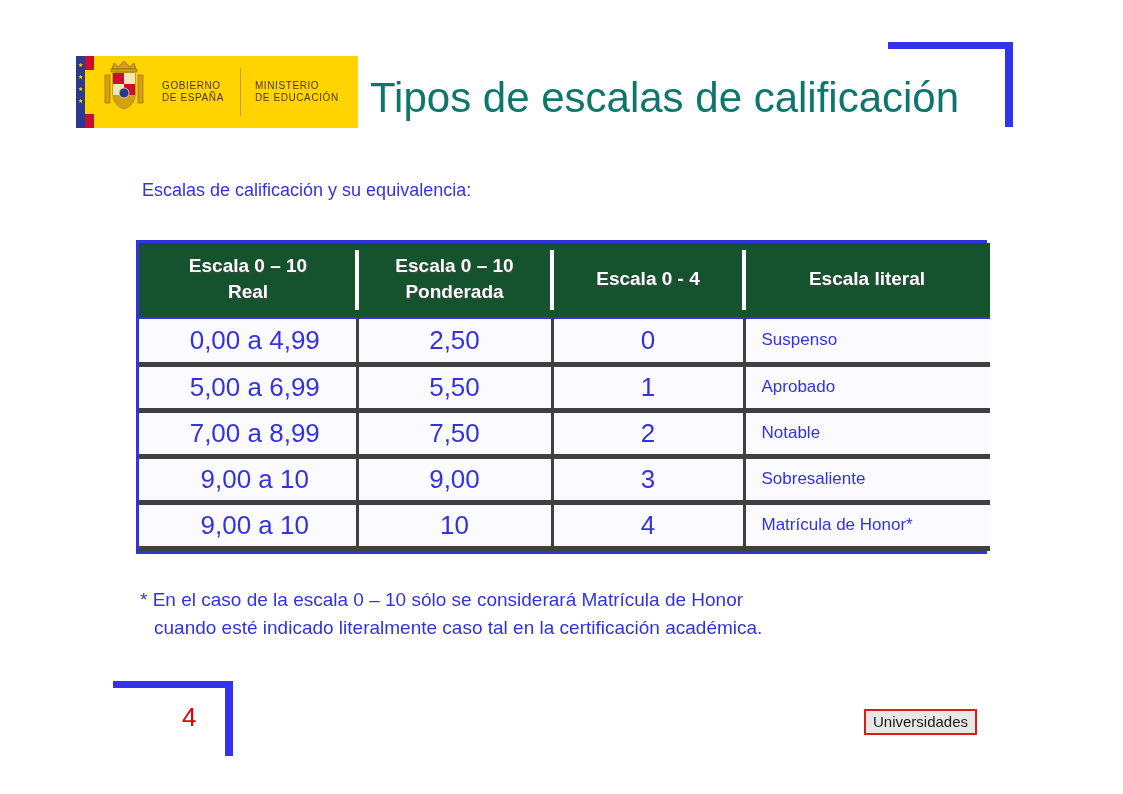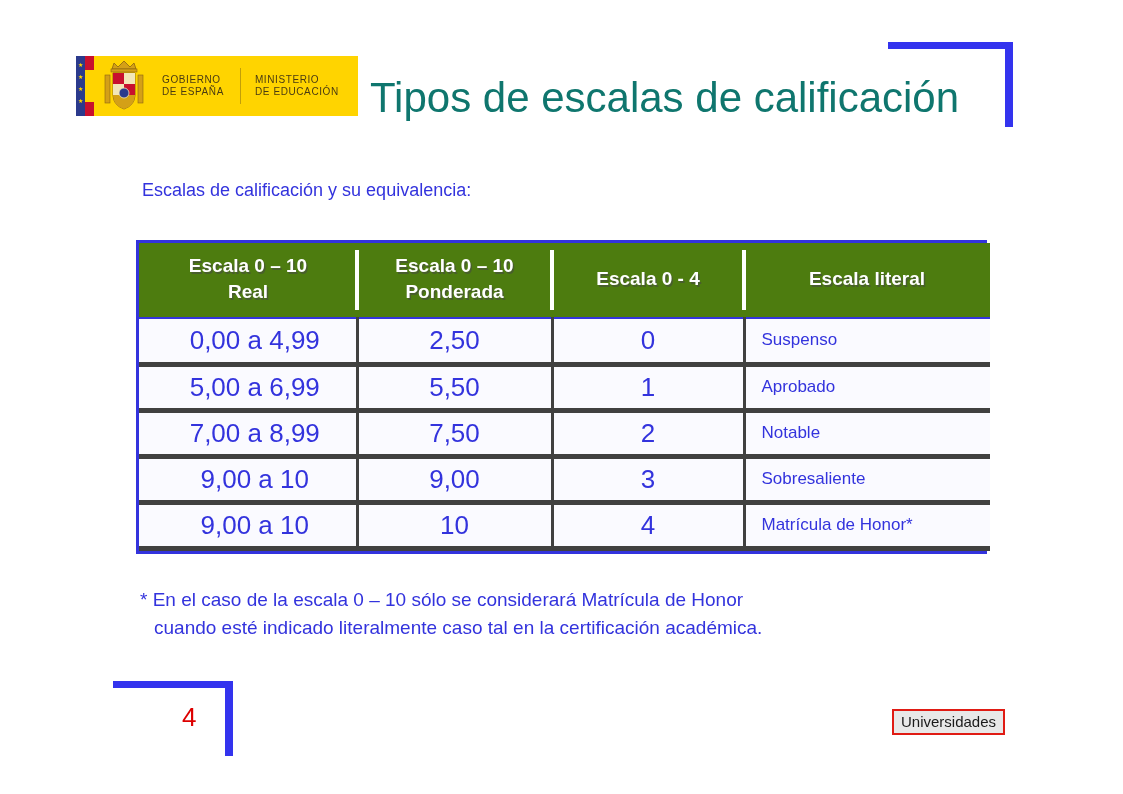--- a/index.html
+++ b/index.html
@@ -15,21 +15,21 @@
     font-family: "Liberation Sans", sans-serif;
     background: #ffffff;
   }
 
   
   #gov-logo {
     position: absolute;
     left: 76px;
     top: 56px;
     width: 282px;
-    height: 60px;
+    height: 72px;
     background: #FFD400;
     display: flex;
     align-items: stretch;
     overflow: hidden;
   }
   #logo-flag-strip {
     width: 18px;
     height: 100%;
     position: relative;
     flex: 0 0 18px;
@@ -151,21 +151,21 @@
     border-collapse: collapse;
     box-sizing: border-box;
     background: #FAFAFF;
   }
   #scale-table table {
     width: 100%;
     border-collapse: collapse;
     table-layout: fixed;
   }
   #scale-table thead tr {
-    background: #4d7c0f;
+    background: #14532d;
   }
   #scale-table th {
     color: #ffffff;
     font-size: 19px;
     font-weight: bold;
     padding: 10px 4px 12px 4px;
     text-align: center;
     line-height: 26px;
     text-shadow: 1.5px 1.5px 0 rgba(70,70,70,0.55);
     border: none;
@@ -227,21 +227,21 @@
   #page-number {
     position: absolute;
     left: 182px;
     top: 702px;
     font-size: 26px;
     color: #DD0000;
     font-family: "Liberation Sans", sans-serif;
   }
   #universidades-badge {
     position: absolute;
-    left: 892px;
+    left: 864px;
     top: 709px;
     padding: 2px 7px 3px 7px;
     border: 2px solid #E01B14;
     background: #E8E8E8;
     color: #1A1A1A;
     font-size: 15px;
     font-family: "Liberation Sans", sans-serif;
     white-space: nowrap;
   }
 </style>

